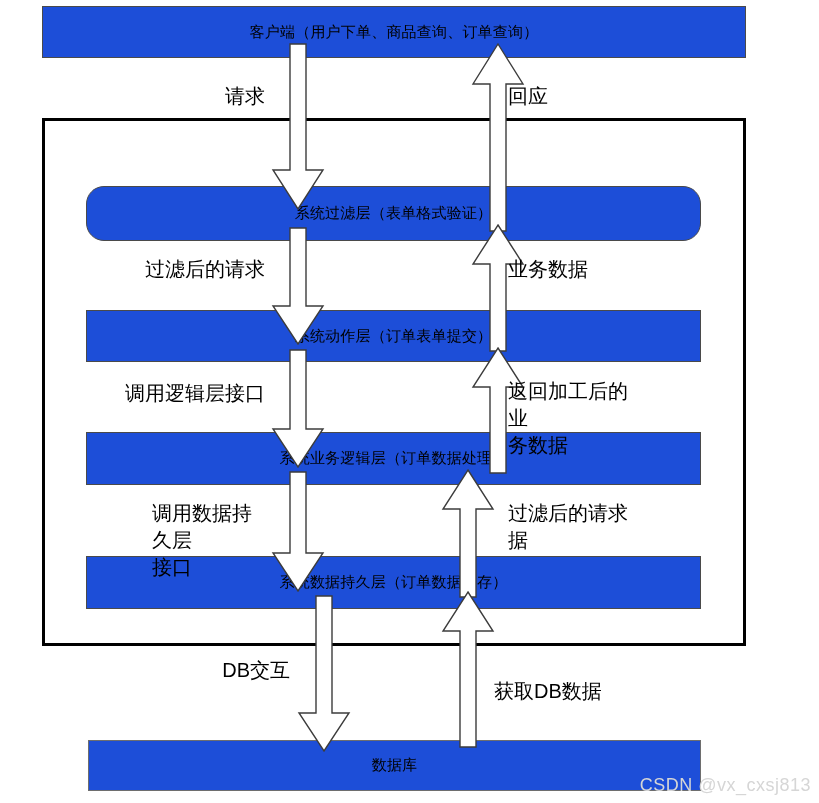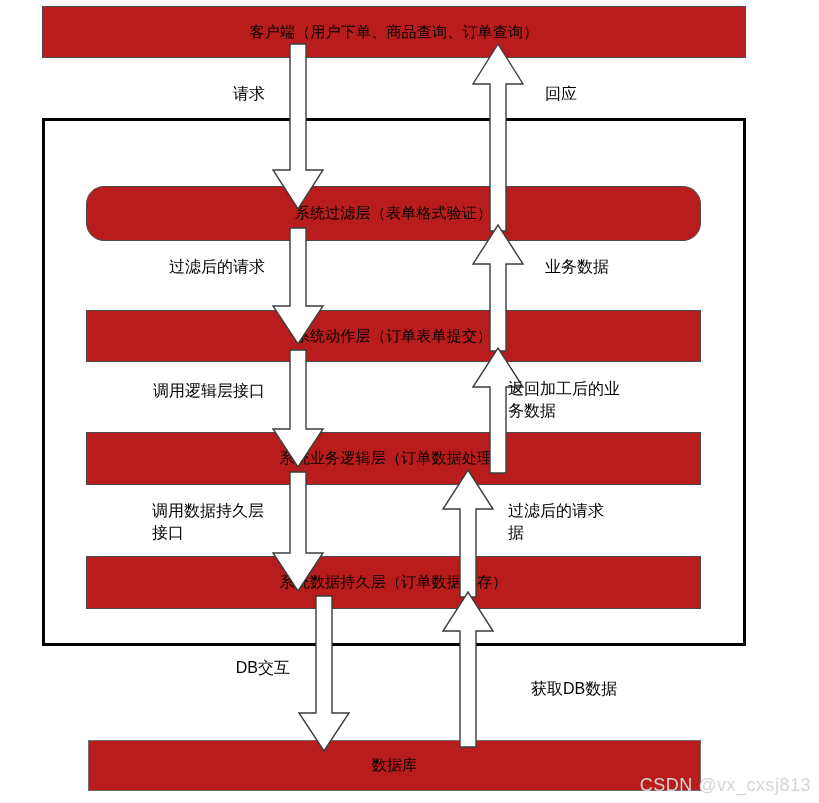--- a/index.html
+++ b/index.html
@@ -13,21 +13,21 @@
   #canvas {
     position: relative;
     width: 819px;
     height: 803px;
     background: #ffffff;
     overflow: hidden;
   }
   .box {
     position: absolute;
     border: 1px solid #4a4a4a;
-    background: #b91c1c;
+    background: #1d4ed8;
     box-sizing: border-box;
     display: flex;
     align-items: center;
     justify-content: center;
     z-index: 3;
   }
   .box-label {
     font-size: 15px;
     color: #000000;
     letter-spacing: 0.2px;
@@ -78,28 +78,28 @@
   .arrow svg polygon {
     fill: #ffffff;
     stroke: #3c3c3c;
     stroke-width: 1.4;
     stroke-linejoin: miter;
   }
 
   
   .caption {
     position: absolute;
-    font-size: 16px;
+    font-size: 20px;
     color: #000000;
     line-height: 1.35;
     white-space: pre-line;
     z-index: 5;
   }
   .cap-right  { text-align: right; }
-  .cap-left   { text-align: left; margin-left: 37px; }
+  .cap-left   { text-align: left; }
   .cap-center { text-align: left; }
 
   #watermark {
     position: absolute;
     right: 8px;
     top: 775px;
     font-size: 18px;
     color: #d6d6d6;
     letter-spacing: 0.5px;
     white-space: nowrap;

